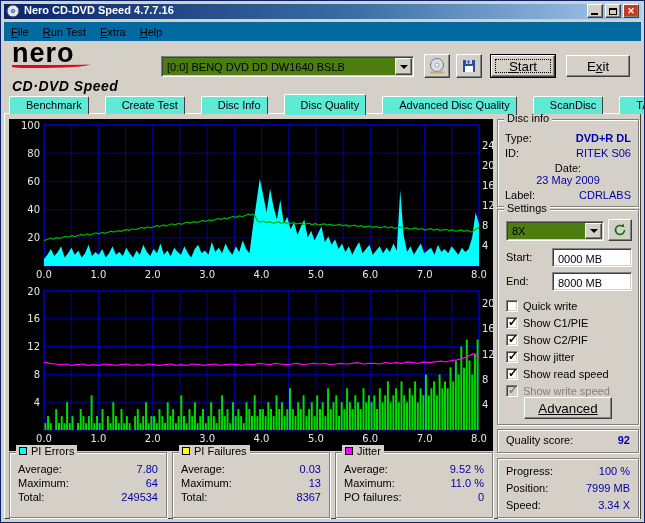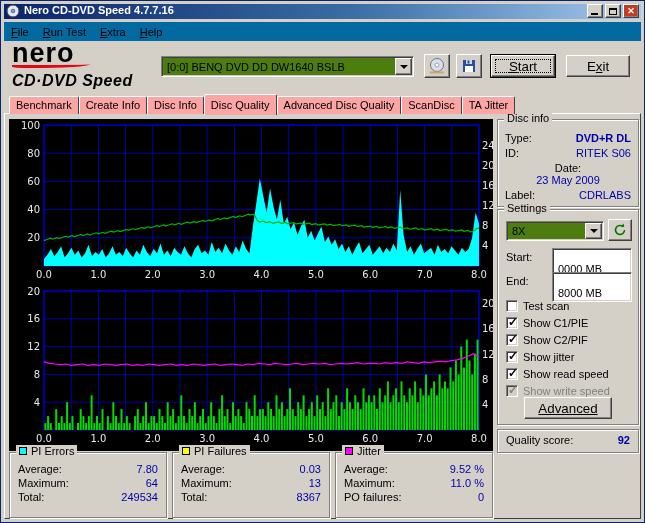--- a/index.html
+++ b/index.html
@@ -14,45 +14,45 @@
   .glyph-min{position:absolute;left:3px;bottom:2px;width:7px;height:2px;background:#000;}
   .glyph-max{width:8px;height:7px;border:1px solid #000;border-top-width:2px;}
   
   .menubar{position:absolute;top:21px;left:3px;right:3px;height:19px;display:flex;align-items:center;background:#0369a1;}
   .menu-item{padding:2px 7px;cursor:default;}
   
   .toolbar{position:absolute;top:40px;left:3px;right:3px;height:50px;}
   .logo{position:absolute;left:8px;top:0;}
   .logo-nero{font-size:27px;font-weight:bold;letter-spacing:1px;line-height:25px;}
   .logo-swoosh{width:78px;height:5px;border-bottom:3px solid #e30613;border-radius:0 0 90% 30%;margin-top:-3px;}
-  .logo-sub{font-style:italic;font-weight:bold;font-size:16px;margin-top:4px;letter-spacing:0.5px;}
+  .logo-sub{font-style:italic;font-weight:bold;font-size:14px;margin-top:10px;letter-spacing:0.5px;}
   .combo{position:absolute;background:#4d7c0f;border:1px solid;border-color:#808080 #fff #fff #808080;box-shadow:inset 1px 1px 0 #404040,inset -1px -1px 0 #d4d0c8;display:flex;align-items:center;}
   .combo .val{flex:1;padding:0 5px;white-space:nowrap;overflow:hidden;}
   .combo-arrow{width:17px;align-self:stretch;margin:1px;background:#d4d0c8;border:1px solid;border-color:#fff #404040 #404040 #fff;box-shadow:inset -1px -1px 0 #808080;display:flex;align-items:center;justify-content:center;}
   .tri-down{width:0;height:0;border-left:4px solid transparent;border-right:4px solid transparent;border-top:4px solid #000;}
   .drive-combo{left:157px;top:15px;width:253px;height:21px;}
   .pushbtn{position:absolute;height:22px;background:#d4d0c8;border:1px solid;border-color:#fff #404040 #404040 #fff;box-shadow:inset -1px -1px 0 #808080;text-align:center;line-height:19px;cursor:default;}
   .pushbtn.default{box-shadow:inset -1px -1px 0 #808080,0 0 0 1px #000;}
   .pushbtn.default::after{content:"";position:absolute;inset:3px;border:1px dotted #000;}
   .toolbtn{position:absolute;top:13px;width:26px;height:24px;background:#d4d0c8;border:1px solid;border-color:#fff #404040 #404040 #fff;box-shadow:inset -1px -1px 0 #808080;display:flex;align-items:center;justify-content:center;}
   
   .tabstrip{position:absolute;top:92px;left:8px;right:6px;height:21px;display:flex;align-items:flex-end;z-index:3;}
-  .tab{height:18px;padding:2px 6px 0 6px;background:#fca5a5;border:1px solid #404040;border-bottom:none;border-top-color:#fff;border-left-color:#fff;border-radius:2px 2px 0 0;margin-right:0;white-space:nowrap;}
+  .tab{height:18px;padding:2px 6px 0 16px;background:#5eead4;border:1px solid #404040;border-bottom:none;border-top-color:#fff;border-left-color:#fff;border-radius:2px 2px 0 0;margin-right:16px;white-space:nowrap;}
   .tab.sel{height:21px;margin-bottom:-1px;padding-top:4px;position:relative;z-index:4;}
   
   .content{position:absolute;top:112px;left:3px;right:3px;bottom:3px;background:#d4d0c8;border:1px solid;border-color:#fff #404040 #404040 #fff;}
   .charts{position:absolute;left:4px;top:5px;width:484px;height:332px;background:#000;}
   
   .group{position:absolute;border:1px solid #808080;box-shadow:1px 1px 0 #fff,inset 1px 1px 0 #fff;}
   .gcap{position:absolute;top:-8px;left:6px;background:#d4d0c8;padding:0 3px;white-space:nowrap;}
   .irow{display:flex;justify-content:space-between;align-items:center;}
   .ival{color:#0000a8;text-align:center;}
   .bold{font-weight:bold;}
   
-  .field{position:absolute;height:19px;background:#fff;border:1px solid;border-color:#808080 #fff #fff #808080;box-shadow:inset 1px 1px 0 #404040,inset -1px -1px 0 #d4d0c8;padding:14px 5px;white-space:nowrap;}
+  .field{position:absolute;height:19px;background:#fff;border:1px solid;border-color:#808080 #fff #fff #808080;box-shadow:inset 1px 1px 0 #404040,inset -1px -1px 0 #d4d0c8;padding:4px 5px;white-space:nowrap;}
   .cb-row{position:absolute;left:8px;display:flex;align-items:center;height:15px;}
   .cb-box{width:12px;height:12px;background:#fff;border:1px solid;border-color:#808080 #fff #fff #808080;box-shadow:inset 1px 1px 0 #404040,inset -1px -1px 0 #d4d0c8;margin-right:5px;position:relative;flex:none;}
   .cb-box.checked::after{content:"\2713";position:absolute;left:1px;top:-3px;font-size:12px;font-weight:bold;color:#000;}
   .cb-row.disabled .cb-label{color:#808080;}
   .cb-row.disabled .cb-box{background:#d4d0c8;}
   .cb-row.disabled .cb-box.checked::after{color:#808080;}
   
   .statsrow{position:absolute;left:4px;top:338px;width:484px;height:66px;display:flex;gap:5px;}
   .statbox{position:relative;width:158px;height:66px;border:1px solid #808080;box-shadow:1px 1px 0 #fff,inset 1px 1px 0 #fff;padding-top:9px;}
   .statbox .gcap{display:flex;align-items:center;}
@@ -115,21 +115,21 @@
           <rect x="5.5" y="1.5" width="2" height="3" fill="#2a4fa0"></rect>
           <rect x="3" y="7" width="8" height="6" fill="#fff"></rect>
         </svg>
     </div>
     <button class="pushbtn" style="left:562px;top:14px;width:64px;" id="exit-btn">E<u>x</u>it</button>
     <button class="pushbtn default" style="left:487px;top:14px;width:64px;" id="start-btn"><u>S</u>tart</button>
   </div>
 
   <div class="tabstrip">
       <div class="tab">Benchmark</div>
-      <div class="tab">Create Info</div>
+      <div class="tab">Create Test</div>
       <div class="tab">Disc Info</div>
       <div class="tab sel">Disc Quality</div>
       <div class="tab">Advanced Disc Quality</div>
       <div class="tab">ScanDisc</div>
       <div class="tab">TA Jitter</div>
     </div>
 
   <div class="content">
 
     <div class="charts">
@@ -417,21 +417,21 @@
             <path d="M10.6 0.6 l0.7 3.4 -3.4 -0.6 z" fill="#007700"></path>
           </svg>
       </div>
       <div style="position:absolute;left:8px;top:41px;">Start:</div>
       <div class="field" style="left:54px;top:38px;width:80px;">0000 MB</div>
       <div style="position:absolute;left:8px;top:65px;">End:</div>
       <div class="field" style="left:54px;top:62px;width:80px;">8000 MB</div>
       <div id="cb-list">
           <div class="cb-row" style="top: 88px;">
             <span class="cb-box"></span>
-            <span class="cb-label">Test scan</span>
+            <span class="cb-label">Quick write</span>
           </div>
           <div class="cb-row" style="top: 105px;">
             <span class="cb-box checked"></span>
             <span class="cb-label">Show C1/PIE</span>
           </div>
           <div class="cb-row" style="top: 122px;">
             <span class="cb-box checked"></span>
             <span class="cb-label">Show C2/PIF</span>
           </div>
           <div class="cb-row" style="top: 139px;">
@@ -450,20 +450,36 @@
       <button class="pushbtn" style="left:26px;top:187px;width:88px;text-decoration:underline;">Advanced</button>
     </div>
 
     <div class="group" style="left:492px;top:315px;width:142px;height:24px;">
       <div class="irow" style="padding:4px 8px;">
         <span>Quality score:</span>
         <span class="ival bold">92</span>
       </div>
     </div>
 
+    <div class="group" style="left:492px;top:344px;width:142px;height:60px;">
+      <div id="progress-rows" style="padding-top:3px;">
+          <div class="irow" style="padding: 2.5px 8px;">
+            <span>Progress:</span>
+            <span class="ival">100 %</span>
+          </div>
+          <div class="irow" style="padding: 2.5px 8px;">
+            <span>Position:</span>
+            <span class="ival">7999 MB</span>
+          </div>
+          <div class="irow" style="padding: 2.5px 8px;">
+            <span>Speed:</span>
+            <span class="ival">3.34 X</span>
+          </div>
+        </div>
+    </div>
 
     <div class="statsrow">
         <div class="statbox">
           <span class="gcap">
             <span class="legend-sq" style="background: rgb(0, 255, 255);"></span>
             <span>PI Errors</span>
           </span>
           <div class="irow">
             <span>Average:</span>
             <span class="ival">7.80</span>

